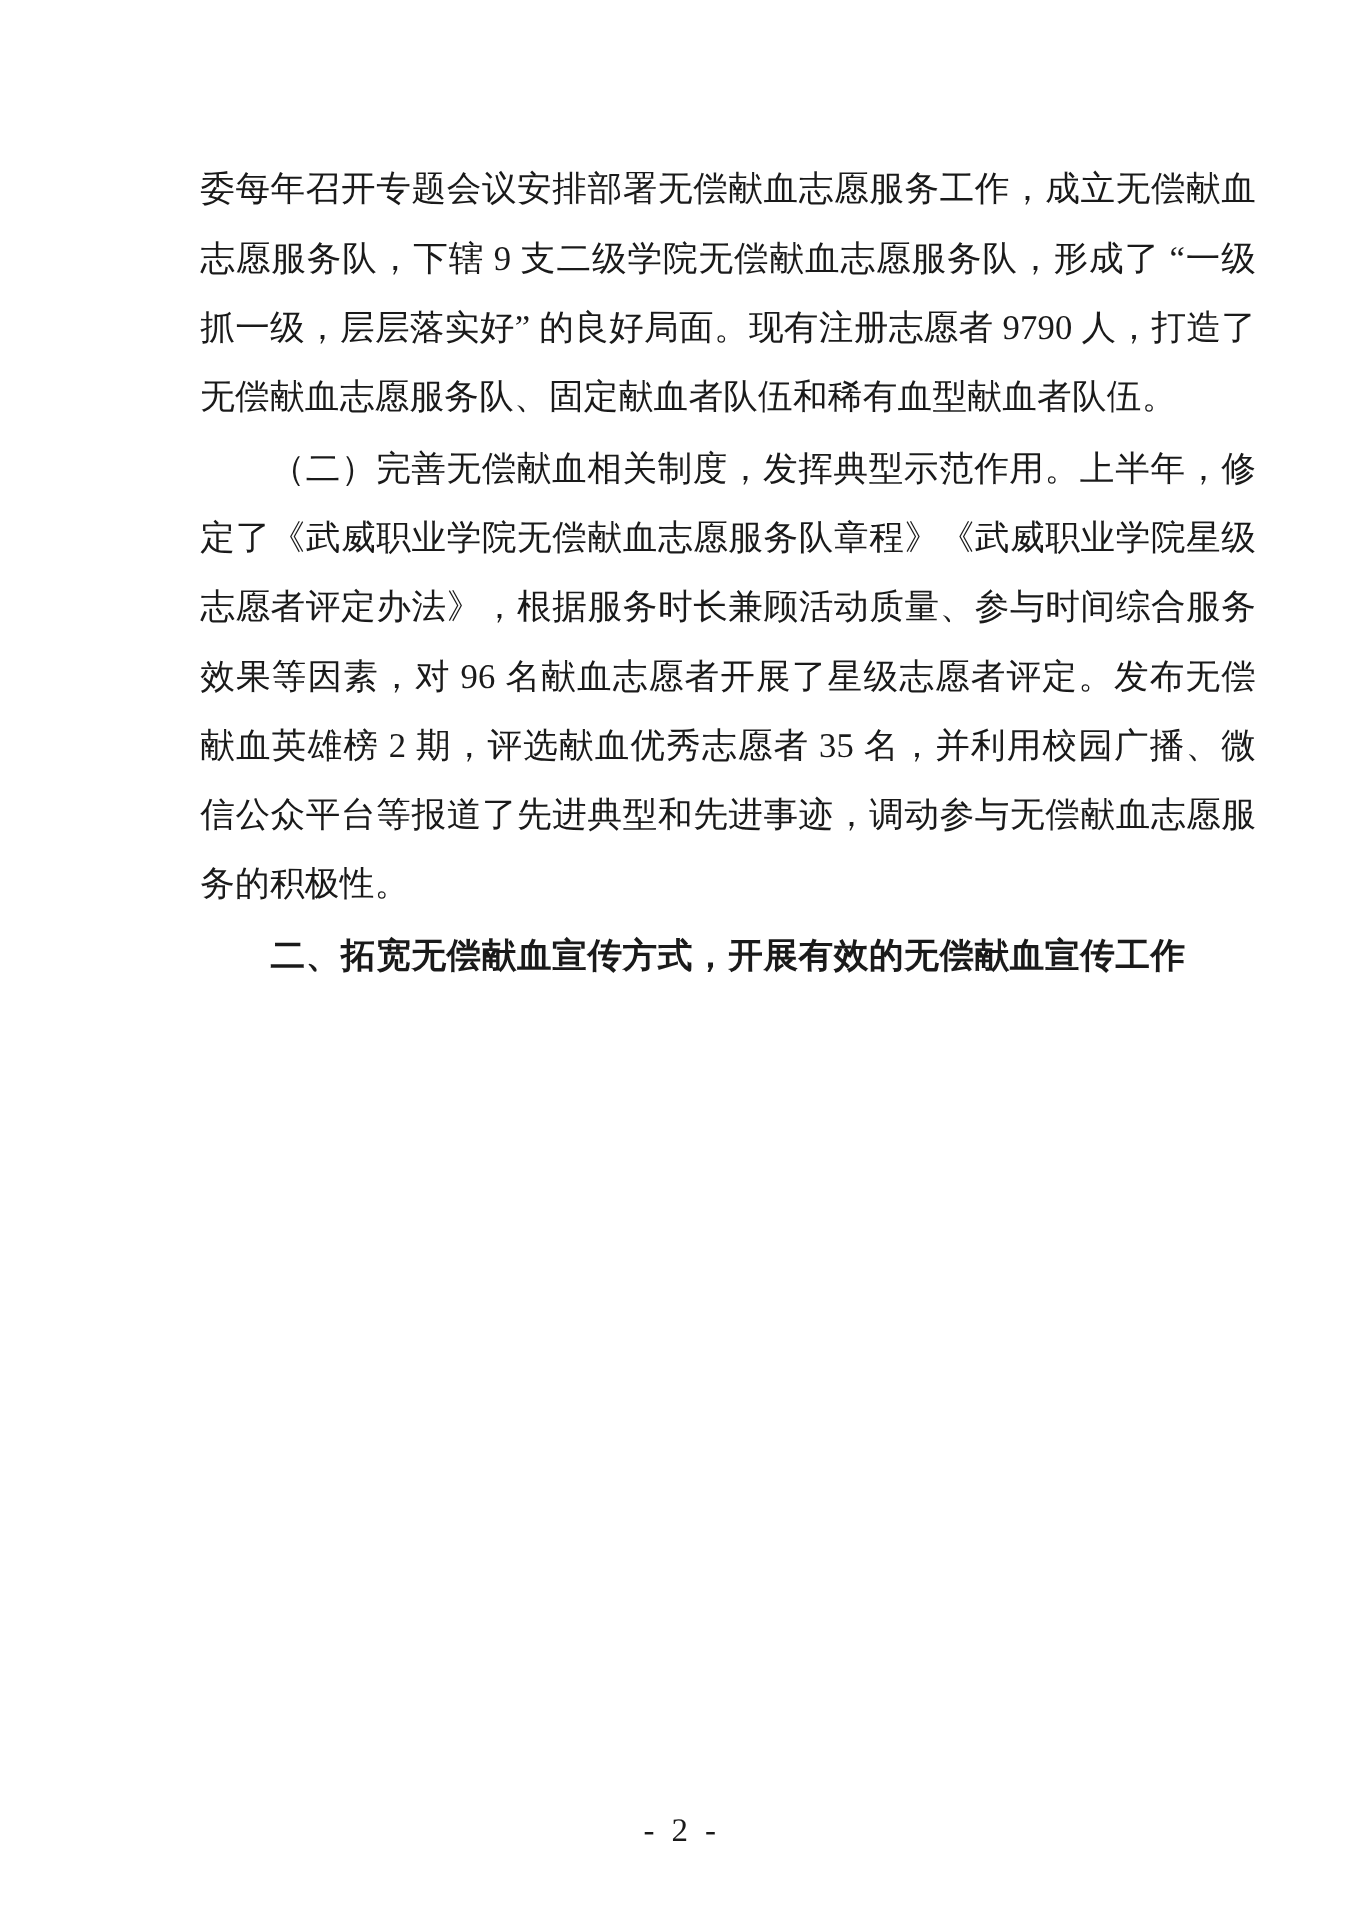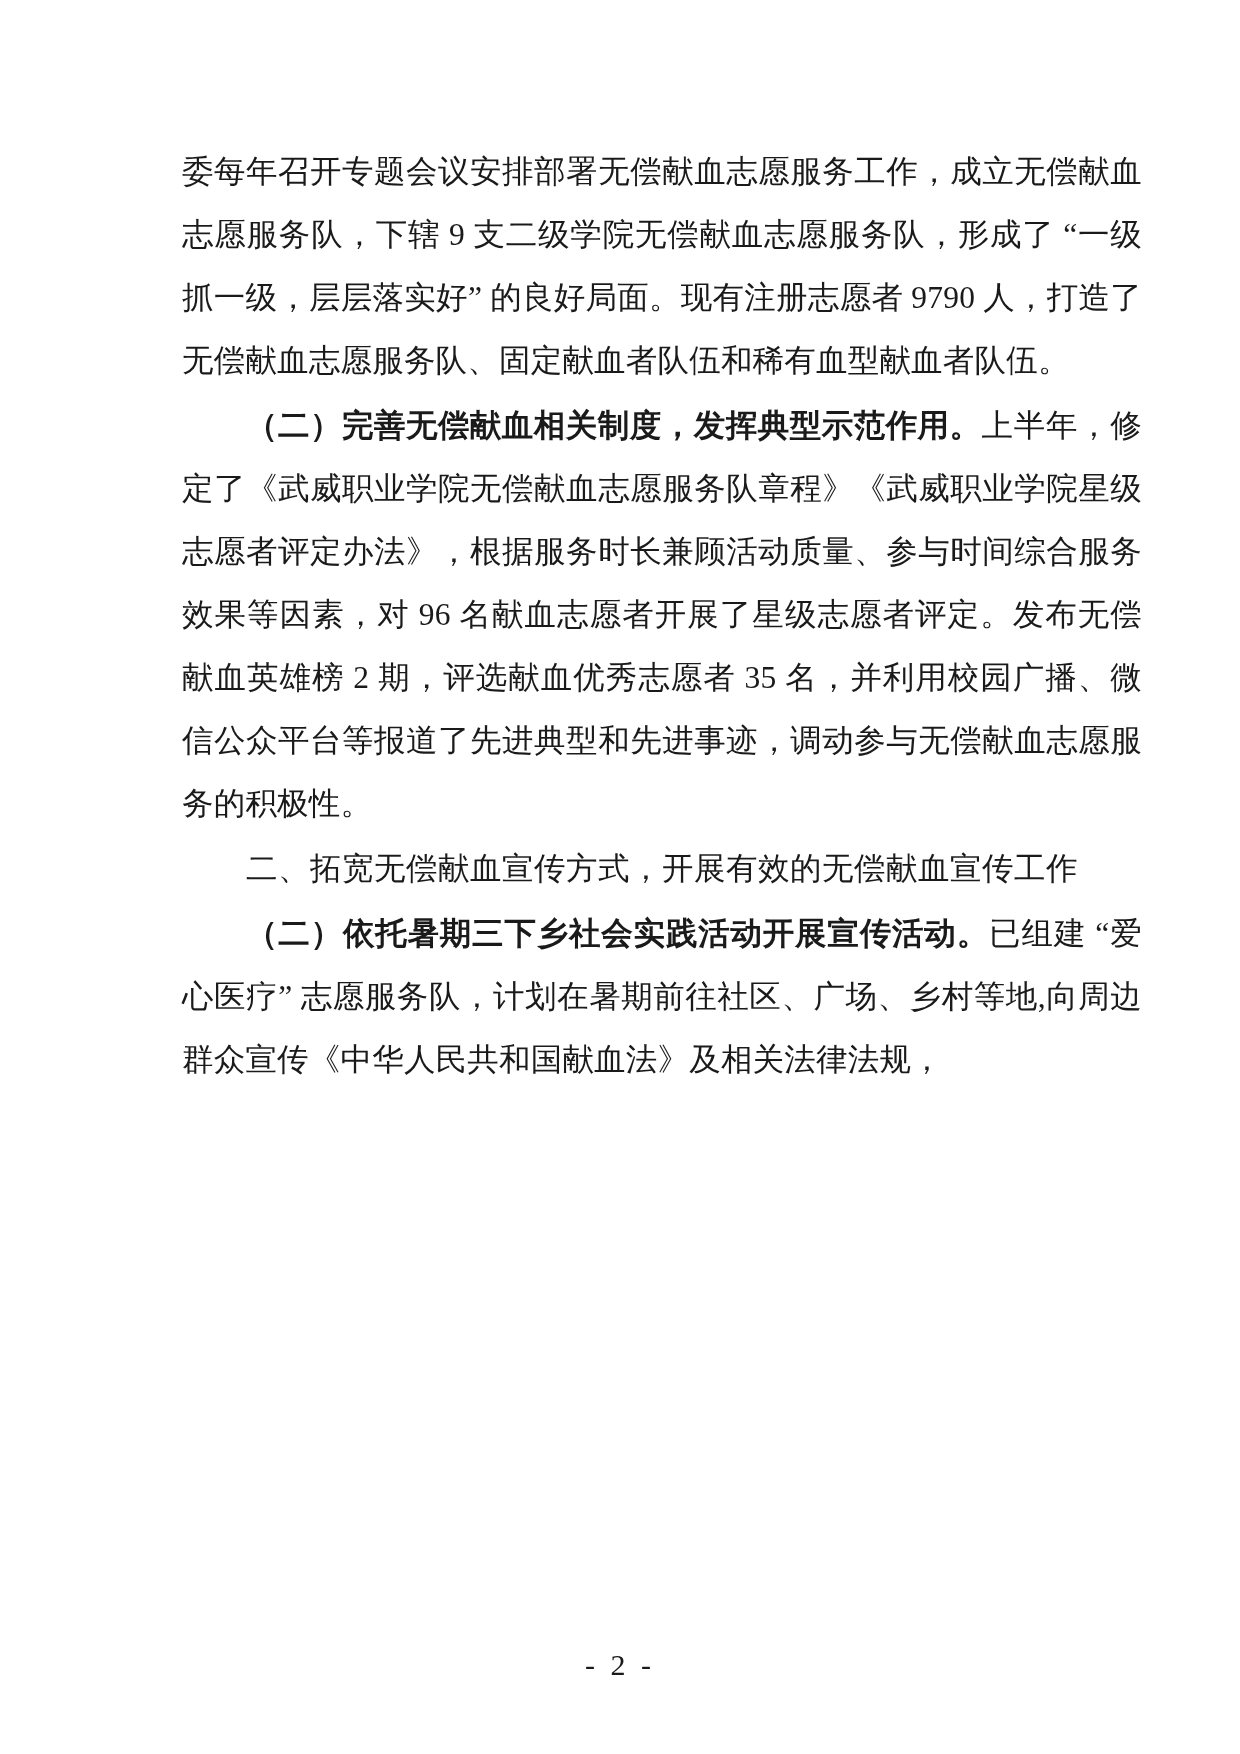--- a/index.html
+++ b/index.html
@@ -34,29 +34,29 @@
     line-height: 63px;
     text-align: justify;
     text-justify: inter-ideograph;
     letter-spacing: 0.2px;
     font-family: "Liberation Serif", "DejaVu Serif", serif;
   }
   p.indent {
     text-indent: 64px;
   }
   .bold-head {
-    font-weight: bold;
+    font-weight: normal;
     font-family: "Liberation Sans", "DejaVu Sans", sans-serif;
     letter-spacing: 0px;
   }
   p.section-title {
     margin: 0 0 2px 0;
     font-size: 31.5px;
     line-height: 63px;
-    font-weight: normal;
+    font-weight: bold;
     text-indent: 64px;
     font-family: "Liberation Sans", "DejaVu Sans", sans-serif;
     letter-spacing: 0.5px;
   }
   .footer {
     position: absolute;
     left: 0;
     right: 0;
     bottom: 72px;
     text-align: center;
@@ -74,20 +74,17 @@
 
     <p class="para">委每年召开专题会议安排部署无偿献血志愿服务工作，成立无偿献血志愿服务队，下辖 9 支二级学院无偿献血志愿服务队，形成了 “一级抓一级，层层落实好” 的良好局面。现有注册志愿者 9790 人，打造了无偿献血志愿服务队、固定献血者队伍和稀有血型献血者队伍。</p>
 
     <p class="para indent">
       <span class="bold-head">（二）完善无偿献血相关制度，发挥典型示范作用。</span><span>上半年，修定了《武威职业学院无偿献血志愿服务队章程》《武威职业学院星级志愿者评定办法》，根据服务时长兼顾活动质量、参与时间综合服务效果等因素，对 96 名献血志愿者开展了星级志愿者评定。发布无偿献血英雄榜 2 期，评选献血优秀志愿者 35 名，并利用校园广播、微信公众平台等报道了先进典型和先进事迹，调动参与无偿献血志愿服务的积极性。</span>
     </p>
 
     <p class="section-title">二、拓宽无偿献血宣传方式，开展有效的无偿献血宣传工作</p>
 
 
-    <p class="para indent">
-      <span class="bold-head">（二）依托暑期三下乡社会实践活动开展宣传活动。</span><span>已组建 “爱心医疗” 志愿服务队，计划在暑期前往社区、广场、乡村等地,向周边群众宣传《中华人民共和国献血法》及相关法律法规，</span>
-    </p>
 
   </div>
 
   <div class="footer">- 2 -</div>
 </div>
 
 </body></html>

